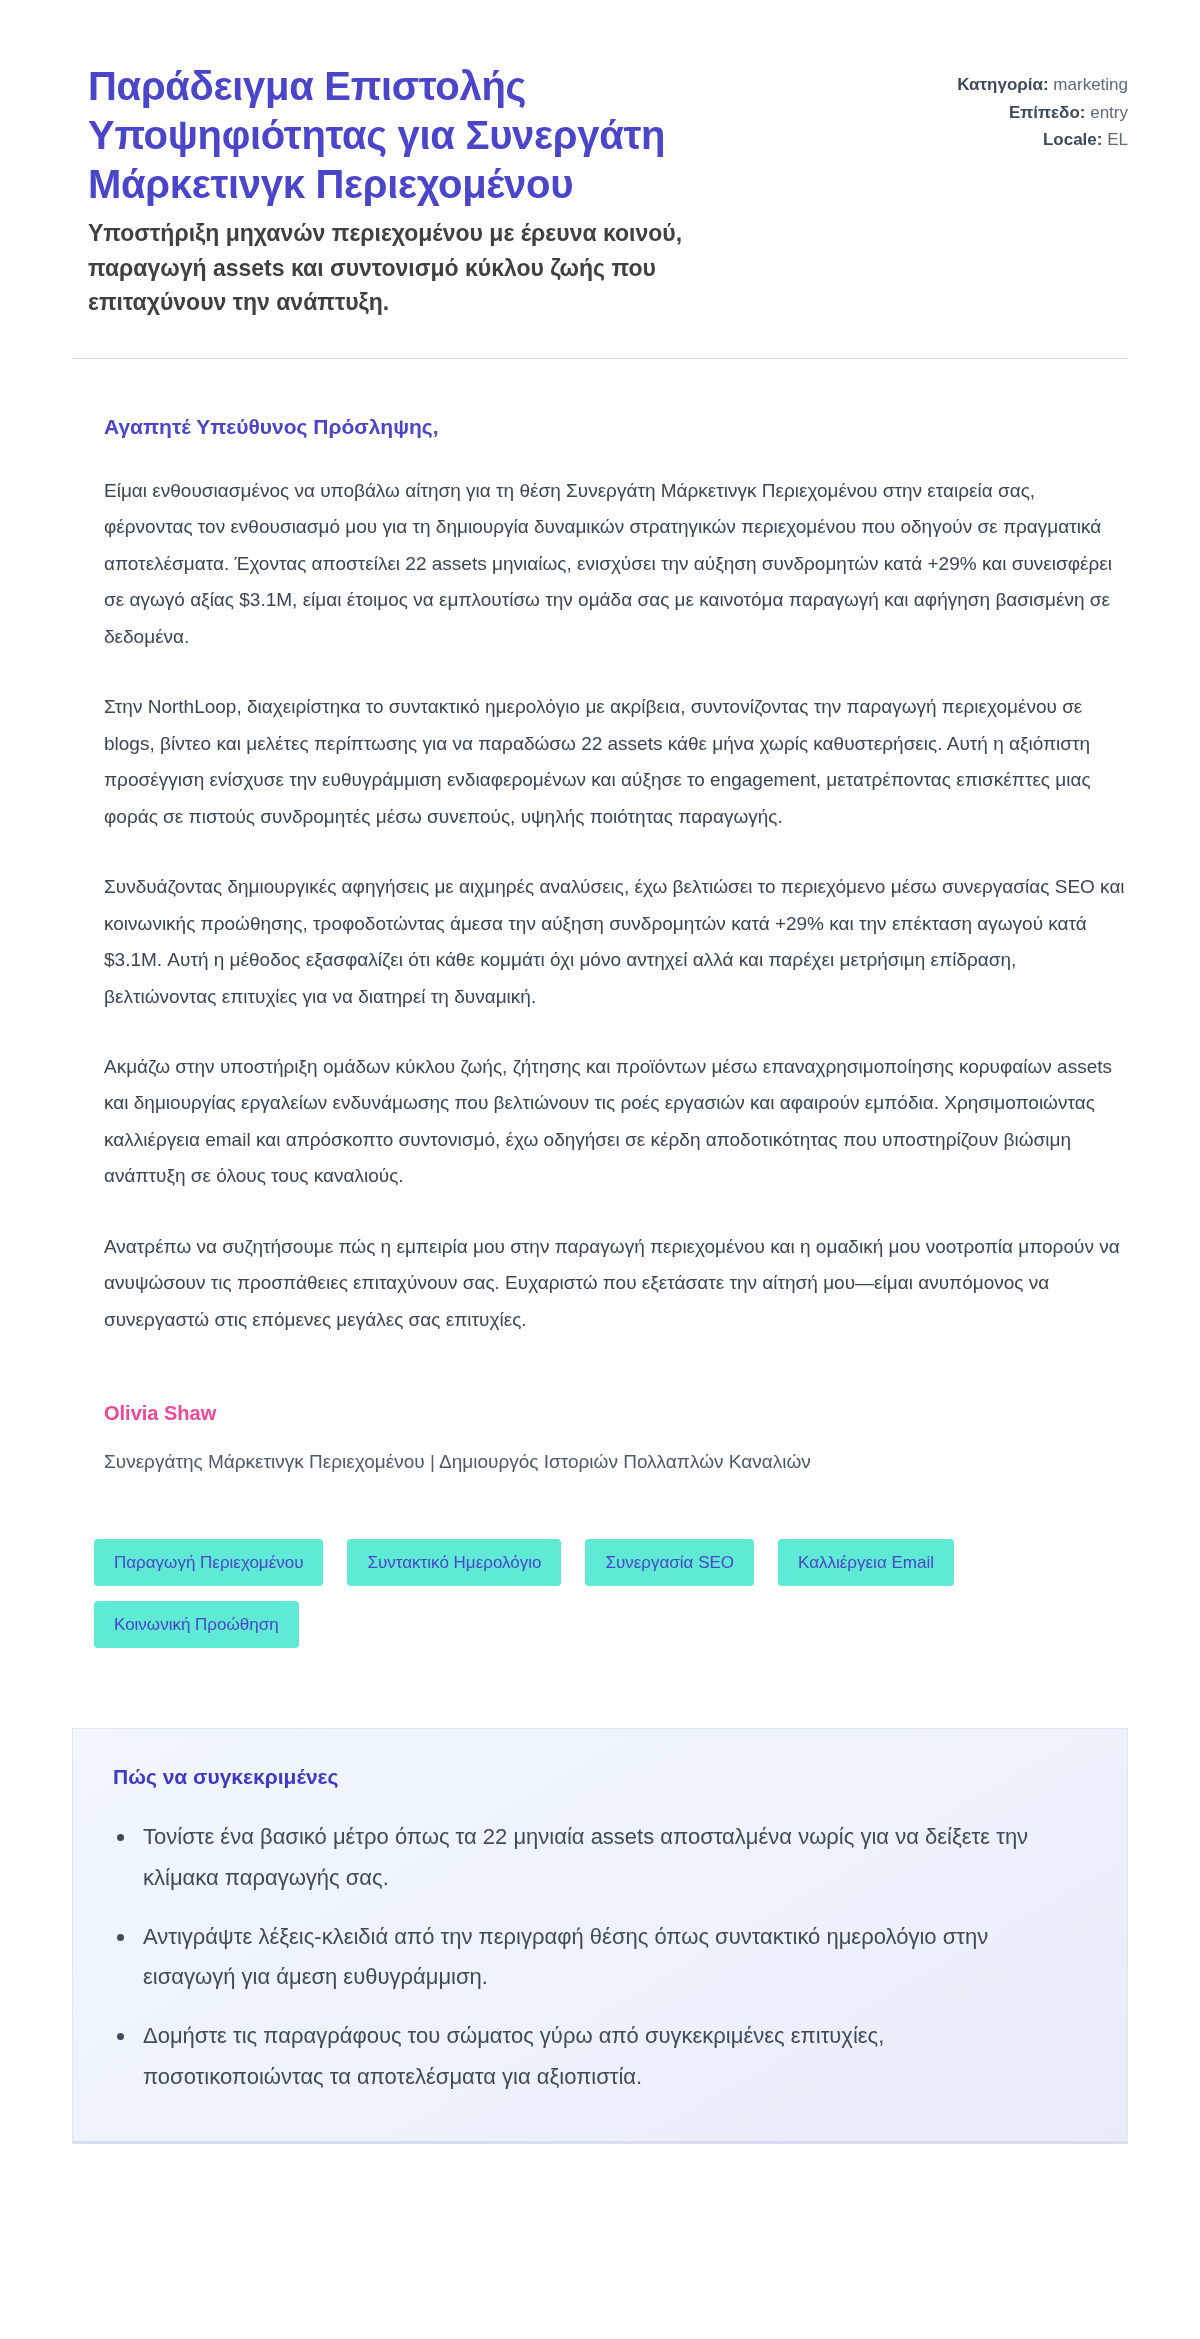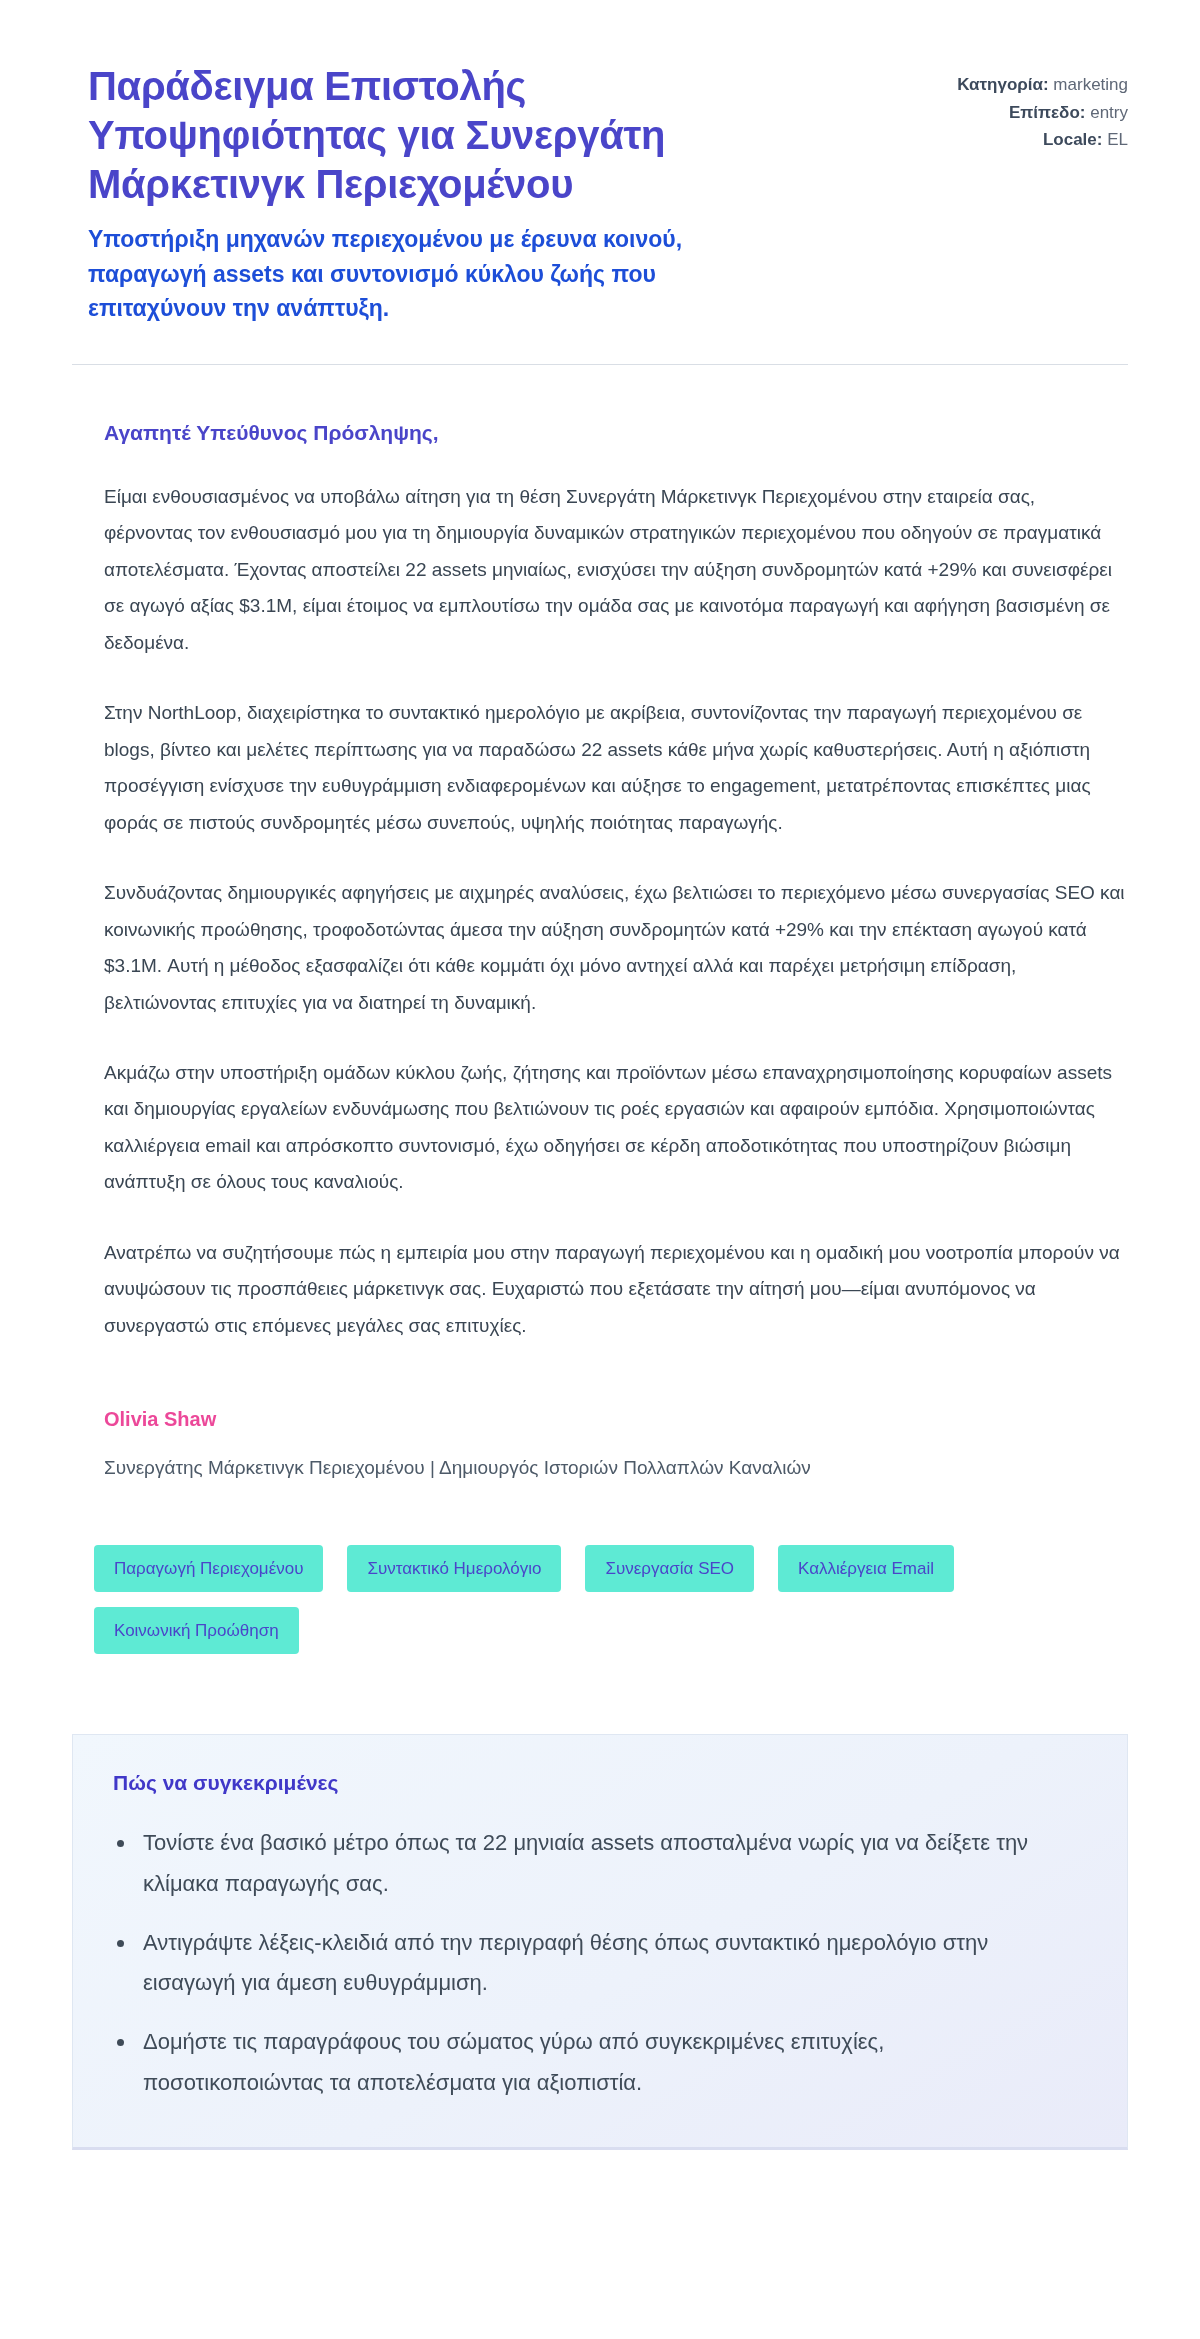--- a/index.html
+++ b/index.html
@@ -25,22 +25,22 @@
   .page-title {
     margin: 0;
     color: #4a45c9;
     font-size: 40px;
     font-weight: 700;
     line-height: 1.22;
     letter-spacing: -0.3px;
     max-width: 600px;
   }
   .page-subtitle {
-    margin: 14px 0 0 0;
-    color: #1d4ed8;
+    margin: 8px 0 0 0;
+    color: #404040;
     font-size: 23px;
     font-weight: 700;
     line-height: 1.5;
     max-width: 640px;
   }
   .meta {
     text-align: right;
     font-size: 17px;
     line-height: 1.5;
     color: #5f6877;
@@ -155,21 +155,21 @@
   </header>
 
   <hr class="divider">
 
   <section class="letter">
     <p class="greeting">Αγαπητέ Υπεύθυνος Πρόσληψης,</p>
     <p class="para">Είμαι ενθουσιασμένος να υποβάλω αίτηση για τη θέση Συνεργάτη Μάρκετινγκ Περιεχομένου στην εταιρεία σας, φέρνοντας τον ενθουσιασμό μου για τη δημιουργία δυναμικών στρατηγικών περιεχομένου που οδηγούν σε πραγματικά αποτελέσματα. Έχοντας αποστείλει 22 assets μηνιαίως, ενισχύσει την αύξηση συνδρομητών κατά +29% και συνεισφέρει σε αγωγό αξίας $3.1M, είμαι έτοιμος να εμπλουτίσω την ομάδα σας με καινοτόμα παραγωγή και αφήγηση βασισμένη σε δεδομένα.</p>
     <p class="para">Στην NorthLoop, διαχειρίστηκα το συντακτικό ημερολόγιο με ακρίβεια, συντονίζοντας την παραγωγή περιεχομένου σε blogs, βίντεο και μελέτες περίπτωσης για να παραδώσω 22 assets κάθε μήνα χωρίς καθυστερήσεις. Αυτή η αξιόπιστη προσέγγιση ενίσχυσε την ευθυγράμμιση ενδιαφερομένων και αύξησε το engagement, μετατρέποντας επισκέπτες μιας φοράς σε πιστούς συνδρομητές μέσω συνεπούς, υψηλής ποιότητας παραγωγής.</p>
     <p class="para">Συνδυάζοντας δημιουργικές αφηγήσεις με αιχμηρές αναλύσεις, έχω βελτιώσει το περιεχόμενο μέσω συνεργασίας SEO και κοινωνικής προώθησης, τροφοδοτώντας άμεσα την αύξηση συνδρομητών κατά +29% και την επέκταση αγωγού κατά $3.1M. Αυτή η μέθοδος εξασφαλίζει ότι κάθε κομμάτι όχι μόνο αντηχεί αλλά και παρέχει μετρήσιμη επίδραση, βελτιώνοντας επιτυχίες για να διατηρεί τη δυναμική.</p>
     <p class="para">Ακμάζω στην υποστήριξη ομάδων κύκλου ζωής, ζήτησης και προϊόντων μέσω επαναχρησιμοποίησης κορυφαίων assets και δημιουργίας εργαλείων ενδυνάμωσης που βελτιώνουν τις ροές εργασιών και αφαιρούν εμπόδια. Χρησιμοποιώντας καλλιέργεια email και απρόσκοπτο συντονισμό, έχω οδηγήσει σε κέρδη αποδοτικότητας που υποστηρίζουν βιώσιμη ανάπτυξη σε όλους τους καναλιούς.</p>
-    <p class="para">Ανατρέπω να συζητήσουμε πώς η εμπειρία μου στην παραγωγή περιεχομένου και η ομαδική μου νοοτροπία μπορούν να ανυψώσουν τις προσπάθειες μάρκετινγκ σας. Ευχαριστώ που εξετάσατε την αίτησή μου—είμαι ανυπόμονος να συνεργαστώ στις επόμενες μεγάλες σας επιτυχίες.</p>
+    <p class="para">Ανατρέπω να συζητήσουμε πώς η εμπειρία μου στην παραγωγή περιεχομένου και η ομαδική μου νοοτροπία μπορούν να ανυψώσουν τις προσπάθειες επιταχύνουν σας. Ευχαριστώ που εξετάσατε την αίτησή μου—είμαι ανυπόμονος να συνεργαστώ στις επόμενες μεγάλες σας επιτυχίες.</p>
     <p class="sig-name">Olivia Shaw</p>
     <p class="sig-role">Συνεργάτης Μάρκετινγκ Περιεχομένου | Δημιουργός Ιστοριών Πολλαπλών Καναλιών</p>
   </section>
 
   <section class="tags">
     <span class="tag">Παραγωγή Περιεχομένου</span>
     <span class="tag">Συντακτικό Ημερολόγιο</span>
     <span class="tag">Συνεργασία SEO</span>
     <span class="tag">Καλλιέργεια Email</span>
     <span class="tag">Κοινωνική Προώθηση</span>

